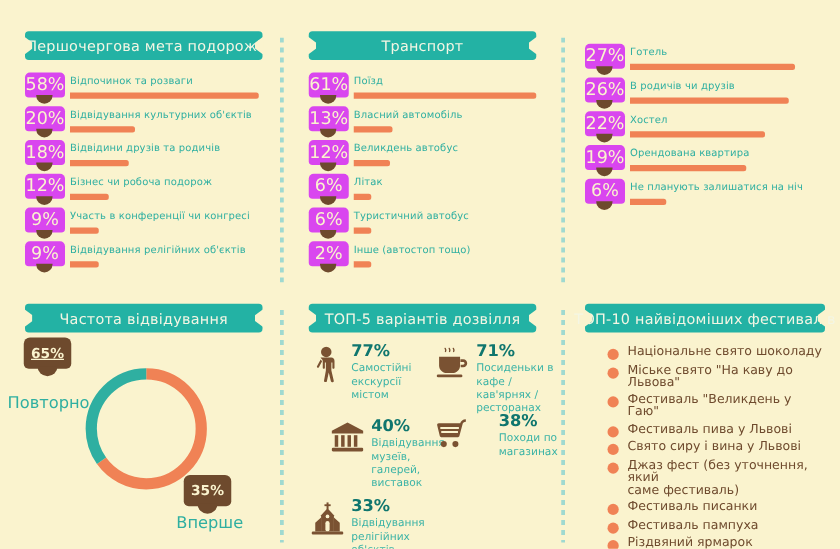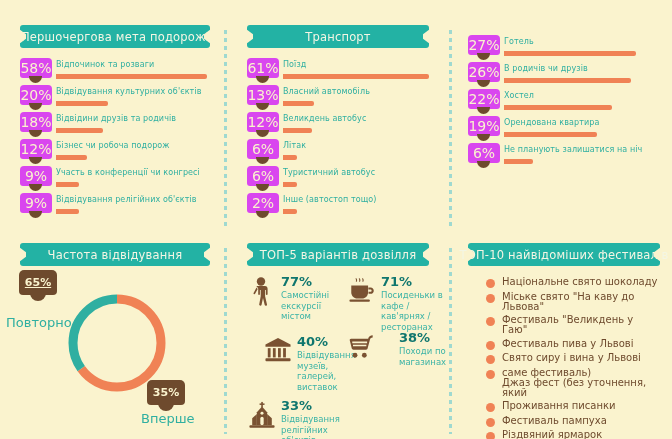--- a/index.html
+++ b/index.html
@@ -356,28 +356,28 @@
         </div>
         <div class="fitem">
           <span class="fdot"></span>
           <span class="ftxt">
             <div>Свято сиру і вина у Львові</div>
           </span>
         </div>
         <div class="fitem">
           <span class="fdot"></span>
           <span class="ftxt">
+            <div>Джаз фест (без уточнення, який</div>
             <div>саме фестиваль)</div>
-            <div>Джаз фест (без уточнення, який</div>
-          </span>
-        </div>
-        <div class="fitem">
-          <span class="fdot"></span>
-          <span class="ftxt">
-            <div>Проживання писанки</div>
+          </span>
+        </div>
+        <div class="fitem">
+          <span class="fdot"></span>
+          <span class="ftxt">
+            <div>Фестиваль писанки</div>
           </span>
         </div>
         <div class="fitem">
           <span class="fdot"></span>
           <span class="ftxt">
             <div>Фестиваль пампуха</div>
           </span>
         </div>
         <div class="fitem">
           <span class="fdot"></span>

